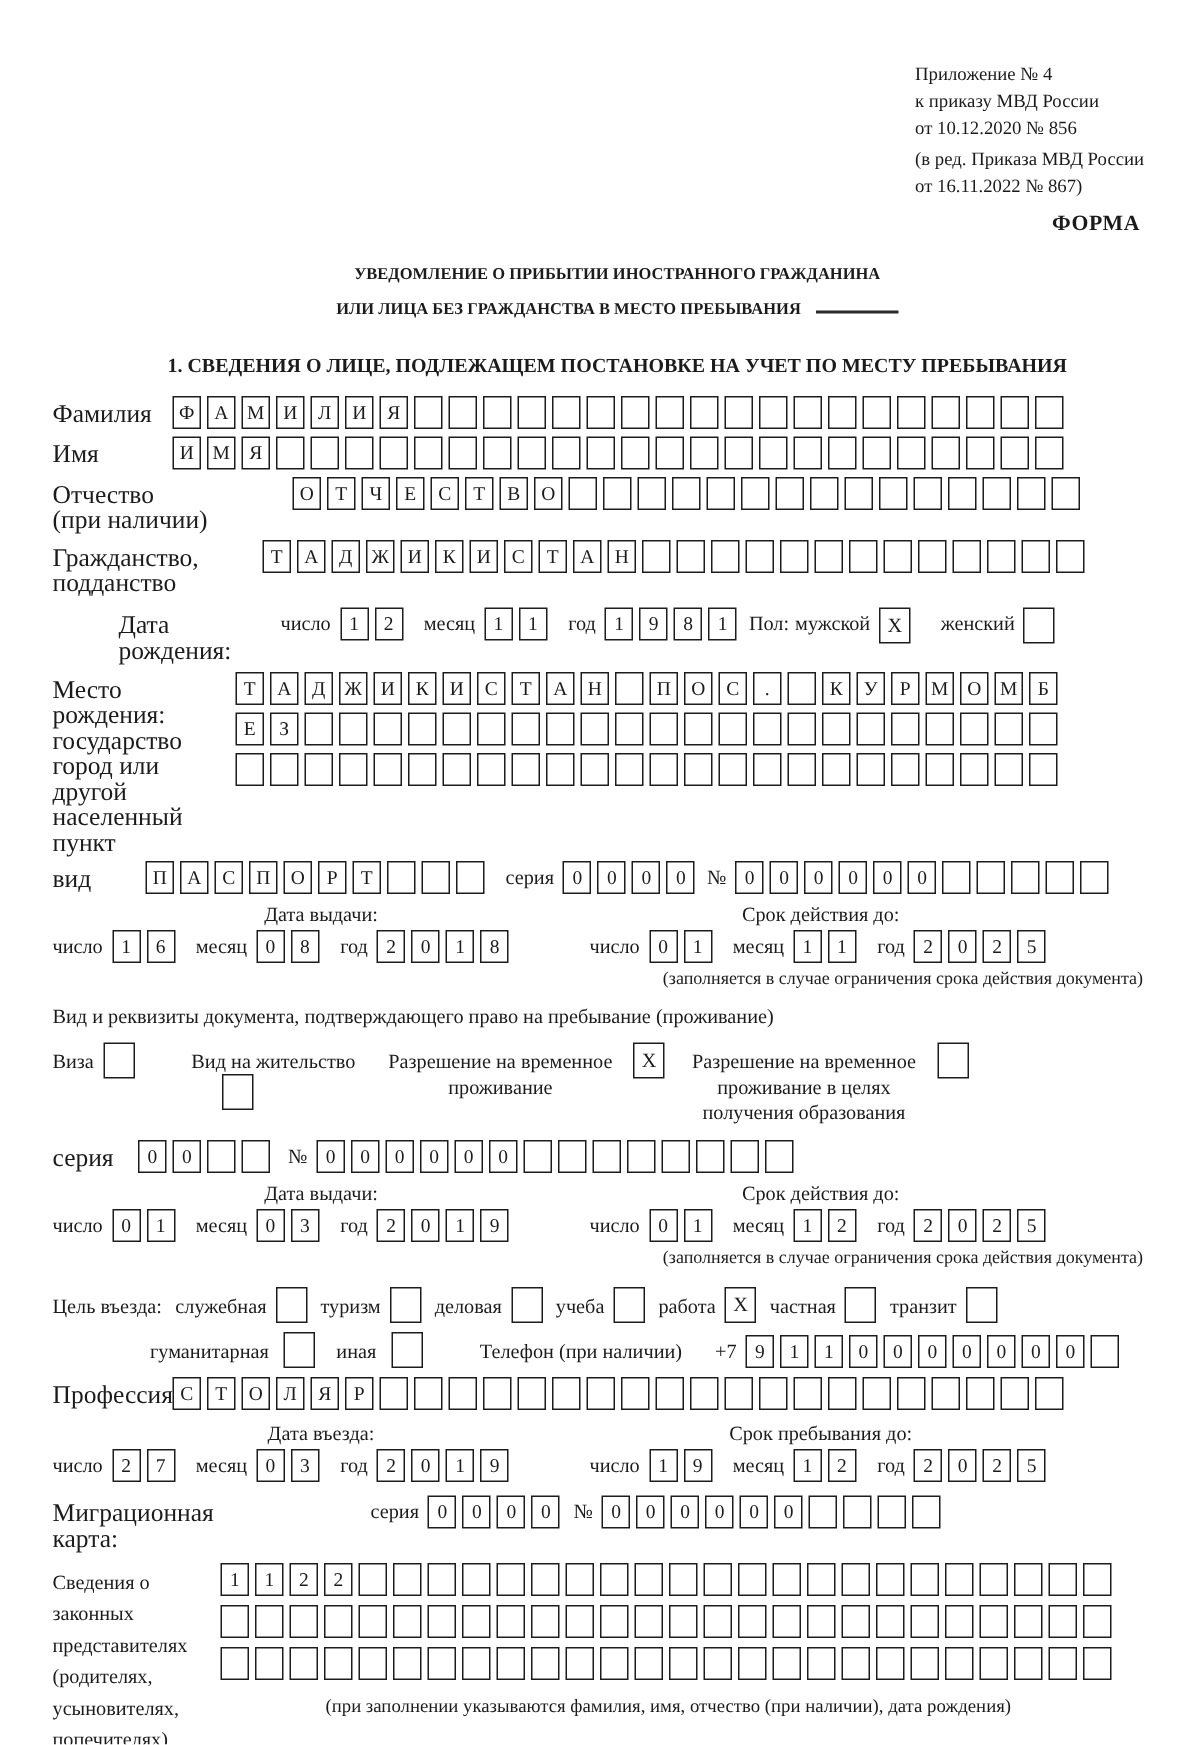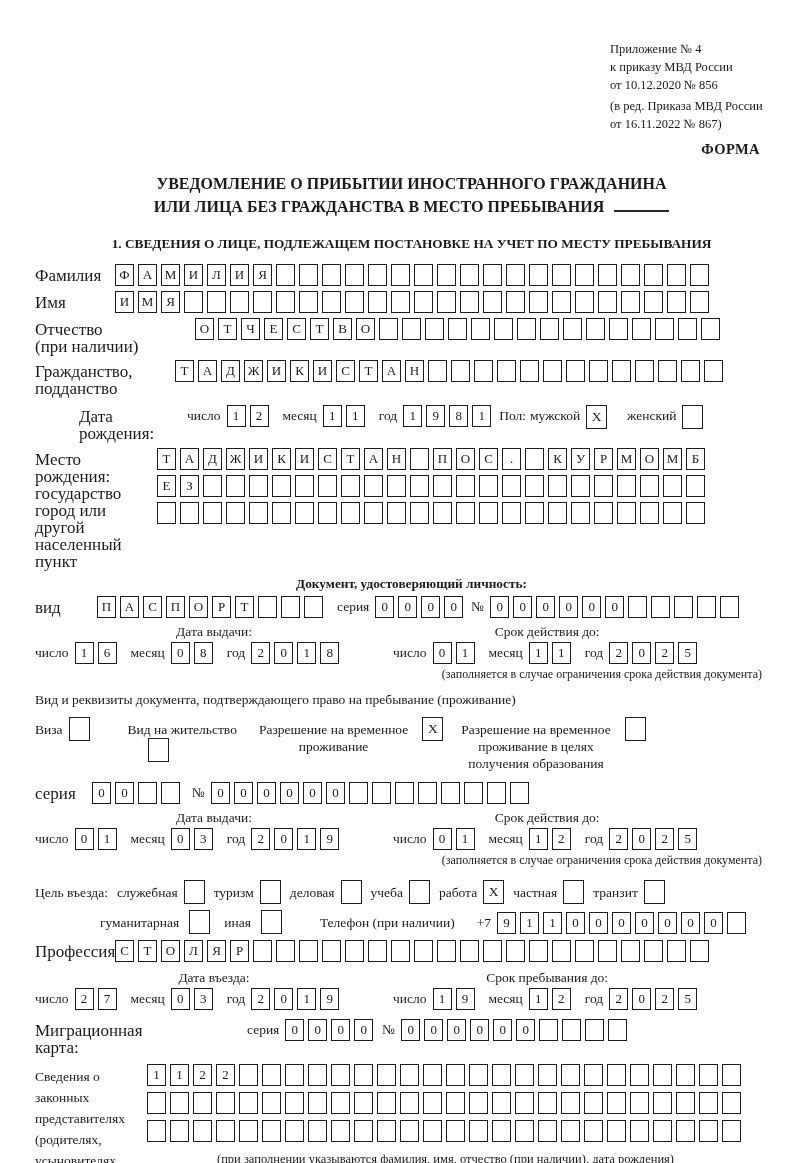--- a/index.html
+++ b/index.html
@@ -5,21 +5,21 @@
   html,body{margin:0;padding:0;background:#ffffff;}
   .page{
     width:800px;height:1163px;background:#fff;box-sizing:border-box;
     padding:40px 12px 0 35px;position:relative;overflow:hidden;
     font-family:"Liberation Serif","DejaVu Serif",serif;color:#1b1b1b;
   }
   
   .ref{margin-left:575px;font-size:12.5px;line-height:18px;}
   .ref .edit{margin-top:3px;}
   .forma{text-align:right;padding-right:28px;font-weight:bold;font-size:14.5px;margin-top:8px;letter-spacing:.4px;}
-  .title{text-align:center;font-weight:bold;font-size:16px;margin-top:14px;line-height:23px;}
+  .title{text-align:center;font-weight:bold;font-size:11px;margin-top:14px;line-height:23px;}
   .blank-line{display:inline-block;width:55px;border-bottom:2px solid #2a2a2a;margin-left:10px;vertical-align:baseline;}
   .sec{text-align:center;font-weight:bold;font-size:13.3px;margin-top:18px;}
 
   .frow{display:flex;align-items:flex-start;margin-top:5px;}
   .flabel{font-size:17px;line-height:17px;flex:none;padding-top:3px;}
   .dlabel{font-size:13.5px;flex:none;padding:3px 6px 0 10px;white-space:nowrap;}
   .dlabel.first{padding-left:0;}
   .cells{display:flex;flex:none;}
   .cell{
     display:inline-flex;align-items:center;justify-content:center;flex:none;
@@ -328,21 +328,20 @@
           <span class="cell"></span>
           <span class="cell"></span>
           <span class="cell"></span>
           <span class="cell"></span>
           <span class="cell"></span>
           <span class="cell"></span>
         </div>
     </span>
   </div>
 
-  <div class="doc-head">Документ, удостоверяющий личность:</div>
 
   <div class="frow" style="margin-top:4px;">
     <span class="flabel w-kind">вид</span>
     <span class="cells">
         <span class="cell">П</span>
         <span class="cell">А</span>
         <span class="cell">С</span>
         <span class="cell">П</span>
         <span class="cell">О</span>
         <span class="cell">Р</span>

